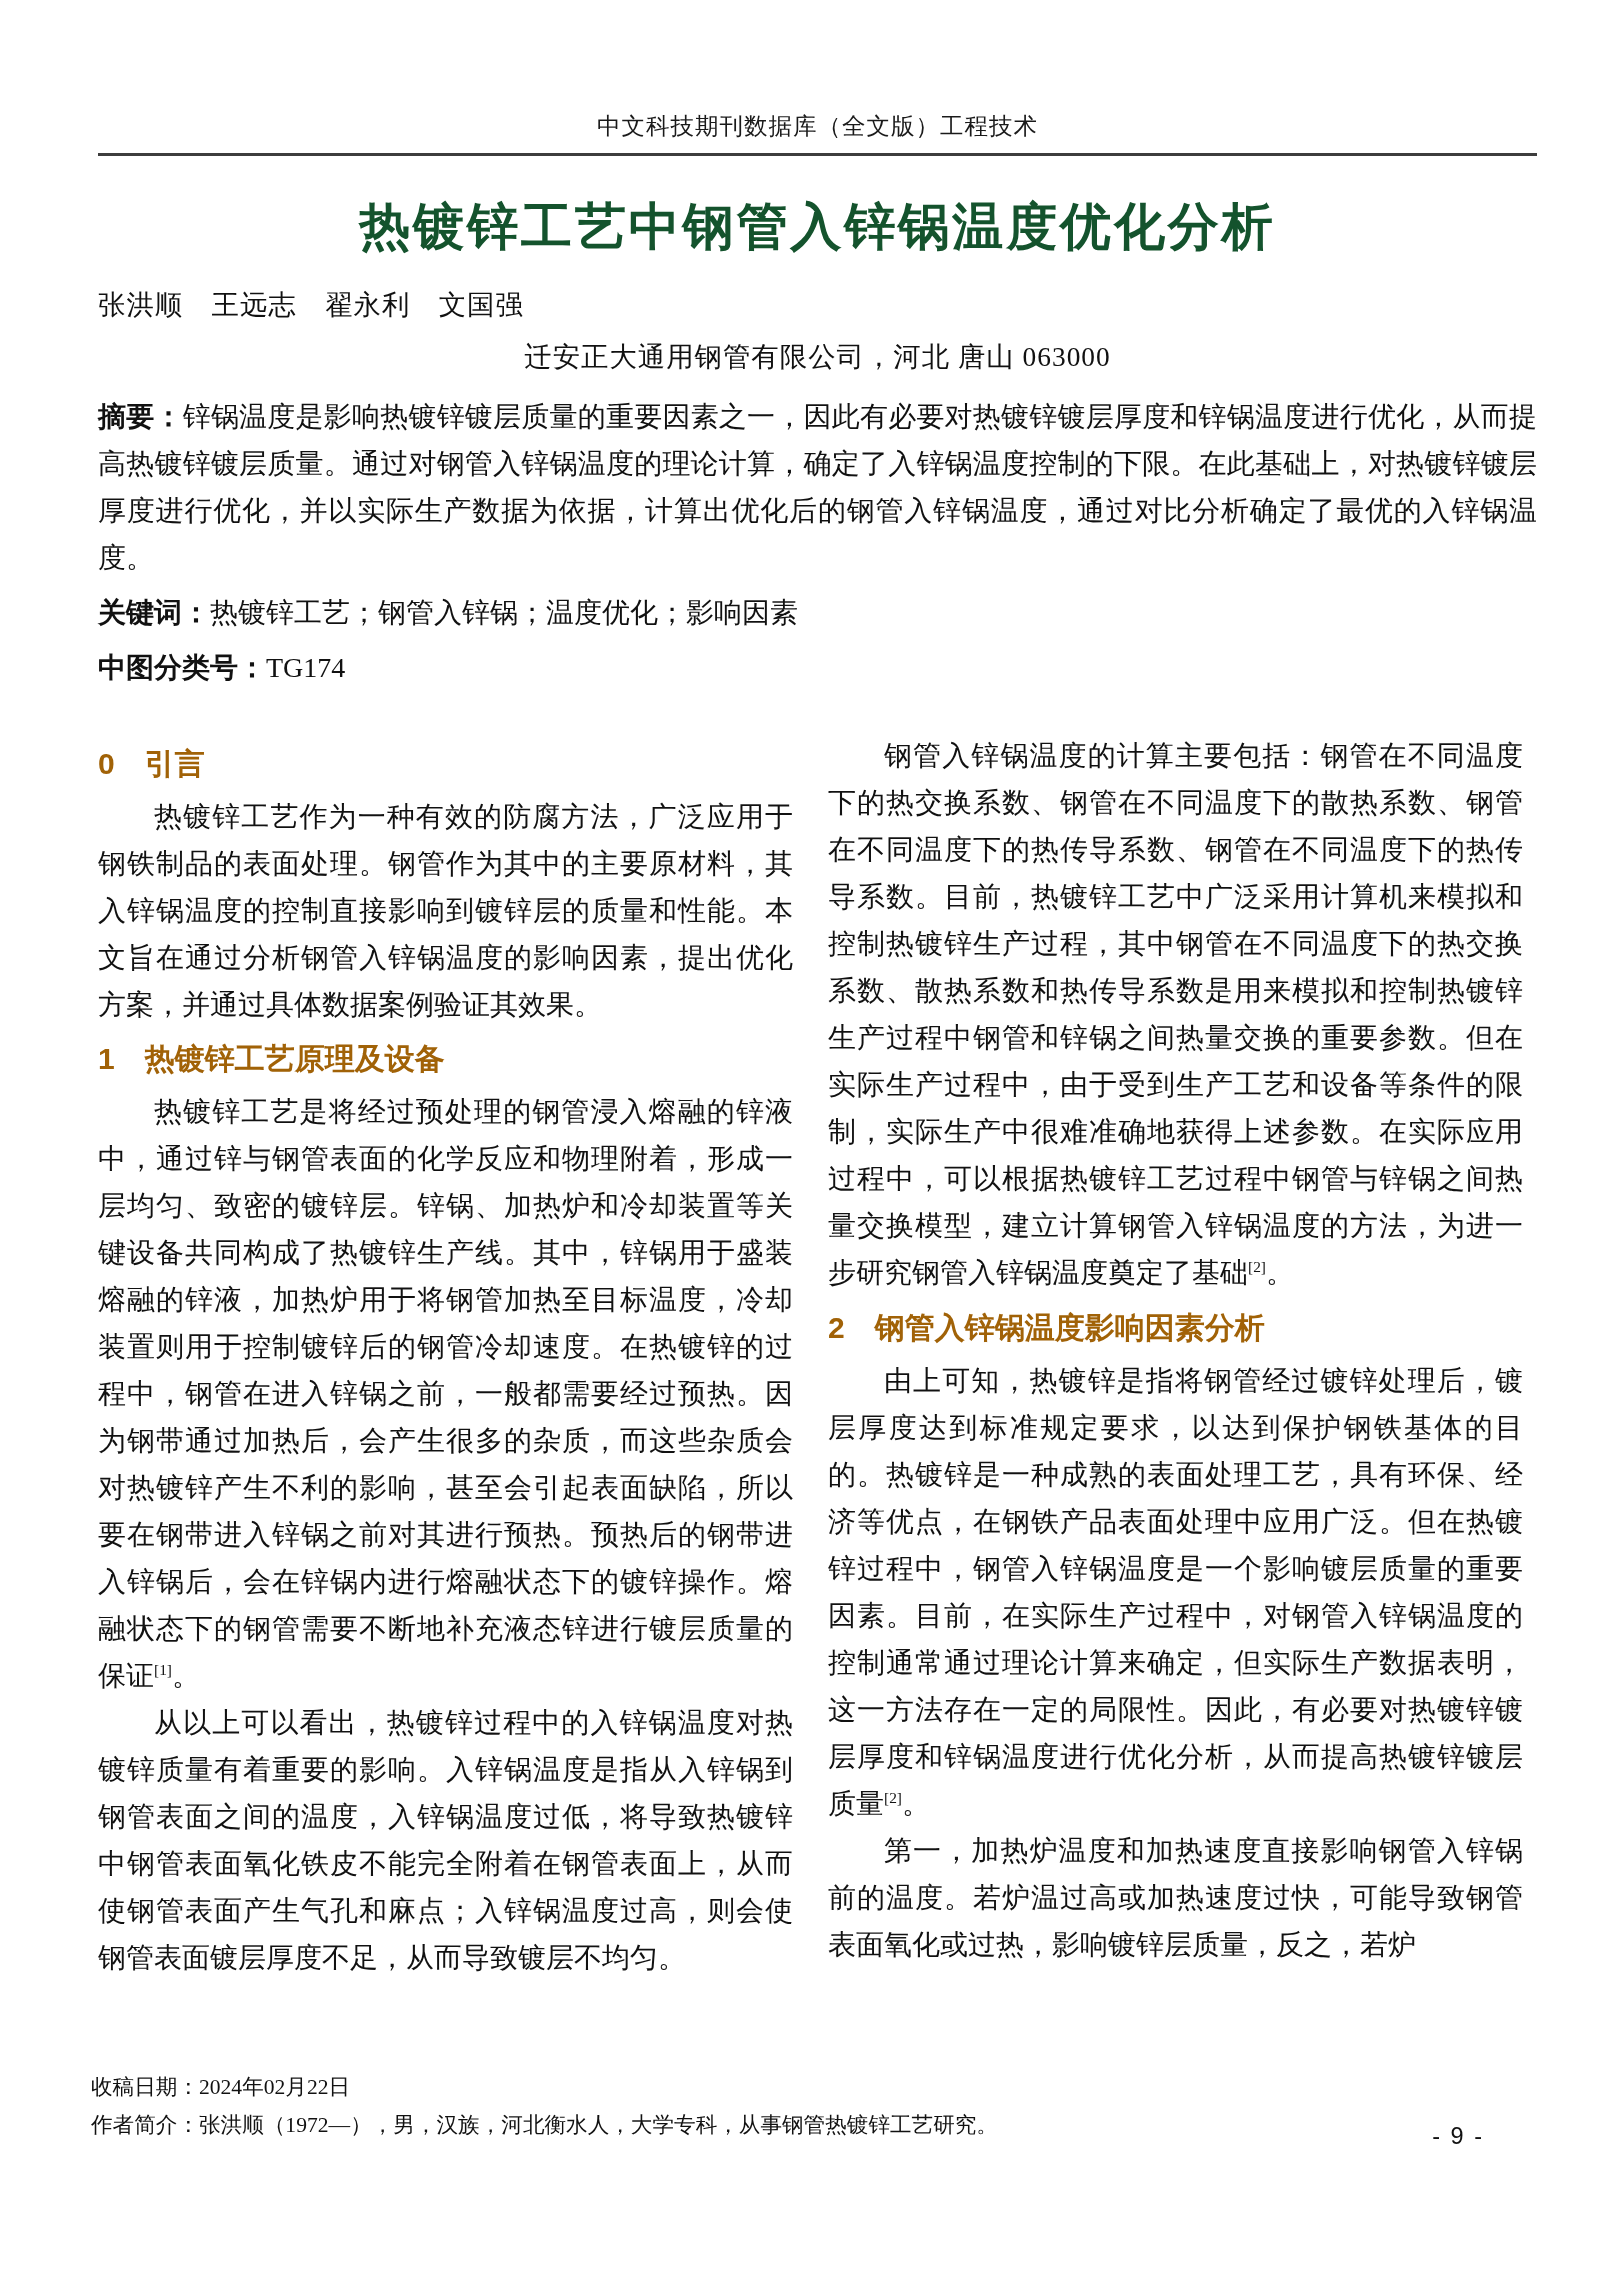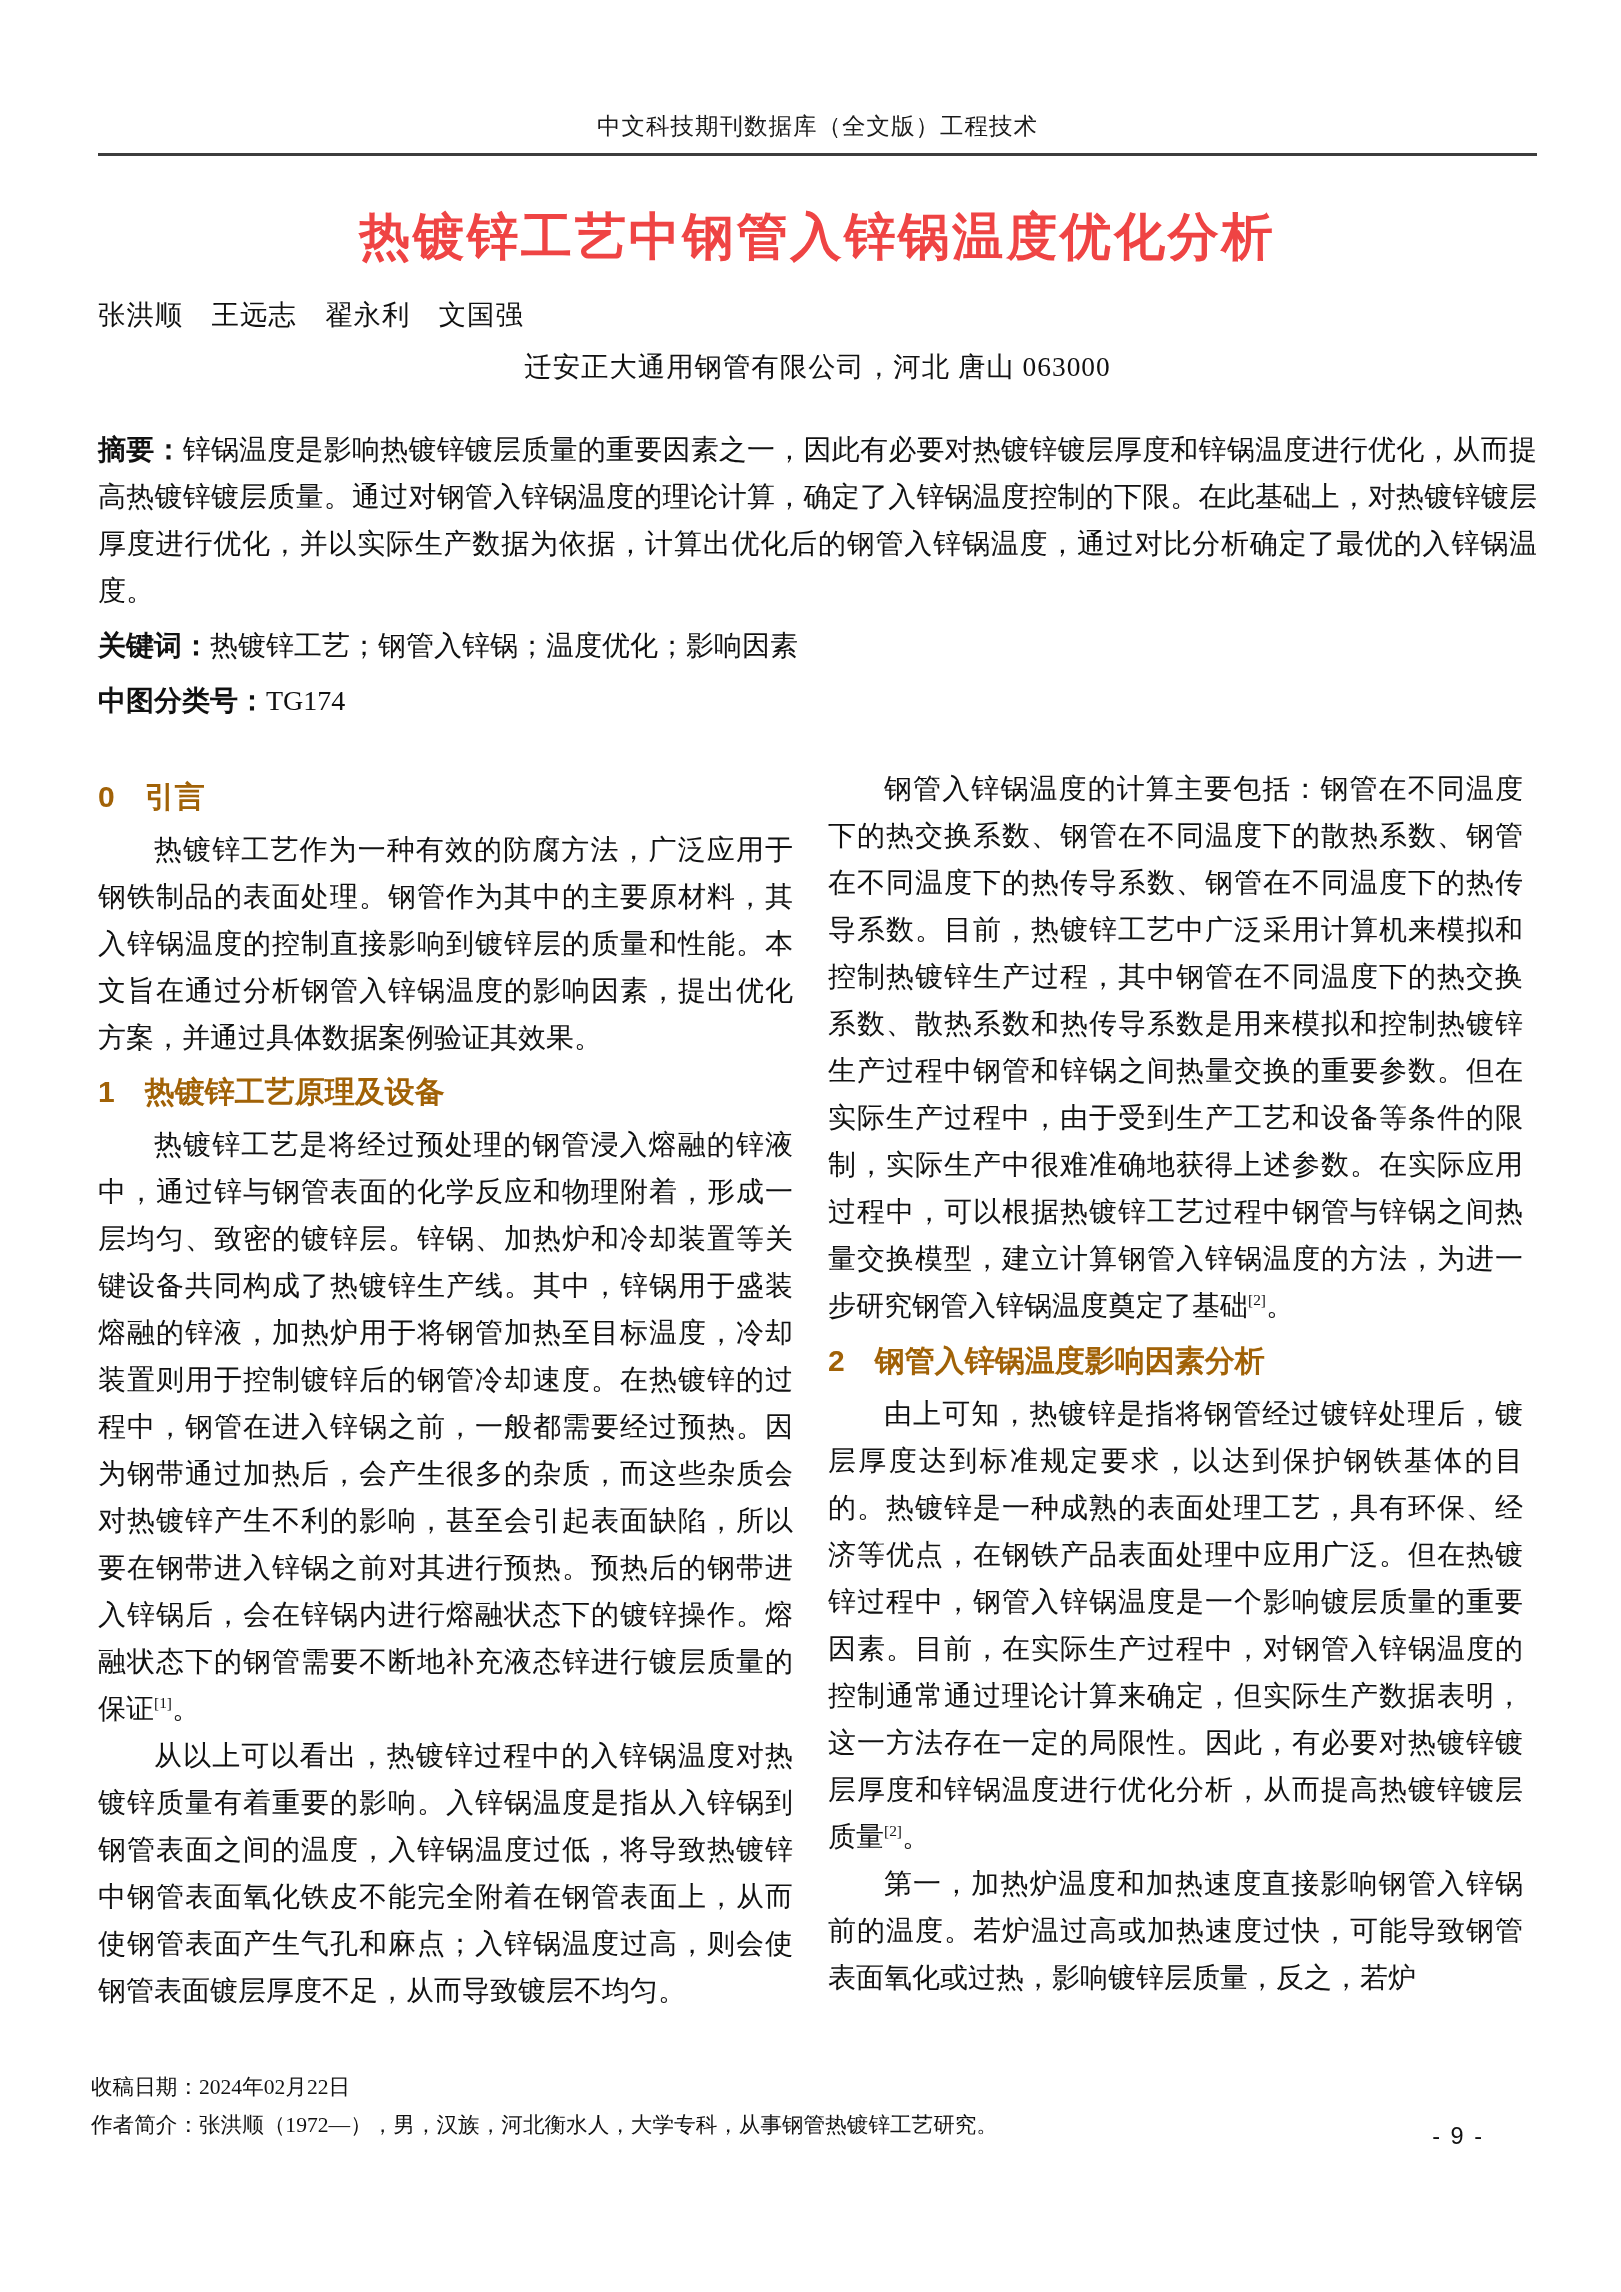--- a/index.html
+++ b/index.html
@@ -25,37 +25,37 @@
     height: 2.9px;
     background: #3d3d3d;
     margin-top: 10.8px;
   }
   .title {
     text-align: center;
     font-family: "Liberation Sans", "DejaVu Sans", sans-serif;
     font-weight: 700;
     font-size: 51px;
     letter-spacing: 2.9px;
-    margin-top: 47px;
-    color: #ef4444;
+    margin-top: 37px;
+    color: #14532d;
   }
   .authors {
     text-align: left;
     font-size: 27.4px;
     margin-top: 25.5px;
     letter-spacing: 1px;
   }
   .affiliation {
     text-align: center;
     font-size: 27.4px;
     margin-top: 15.7px;
     letter-spacing: 1px;
   }
   .abstract {
-    margin-top: 41px;
+    margin-top: 18px;
     font-size: 28px;
     line-height: 47px;
     text-align: justify;
   }
   .lbl {
     font-family: "Liberation Sans", "DejaVu Sans", sans-serif;
     font-weight: 700;
   }
   .kv {
     font-size: 28px;

